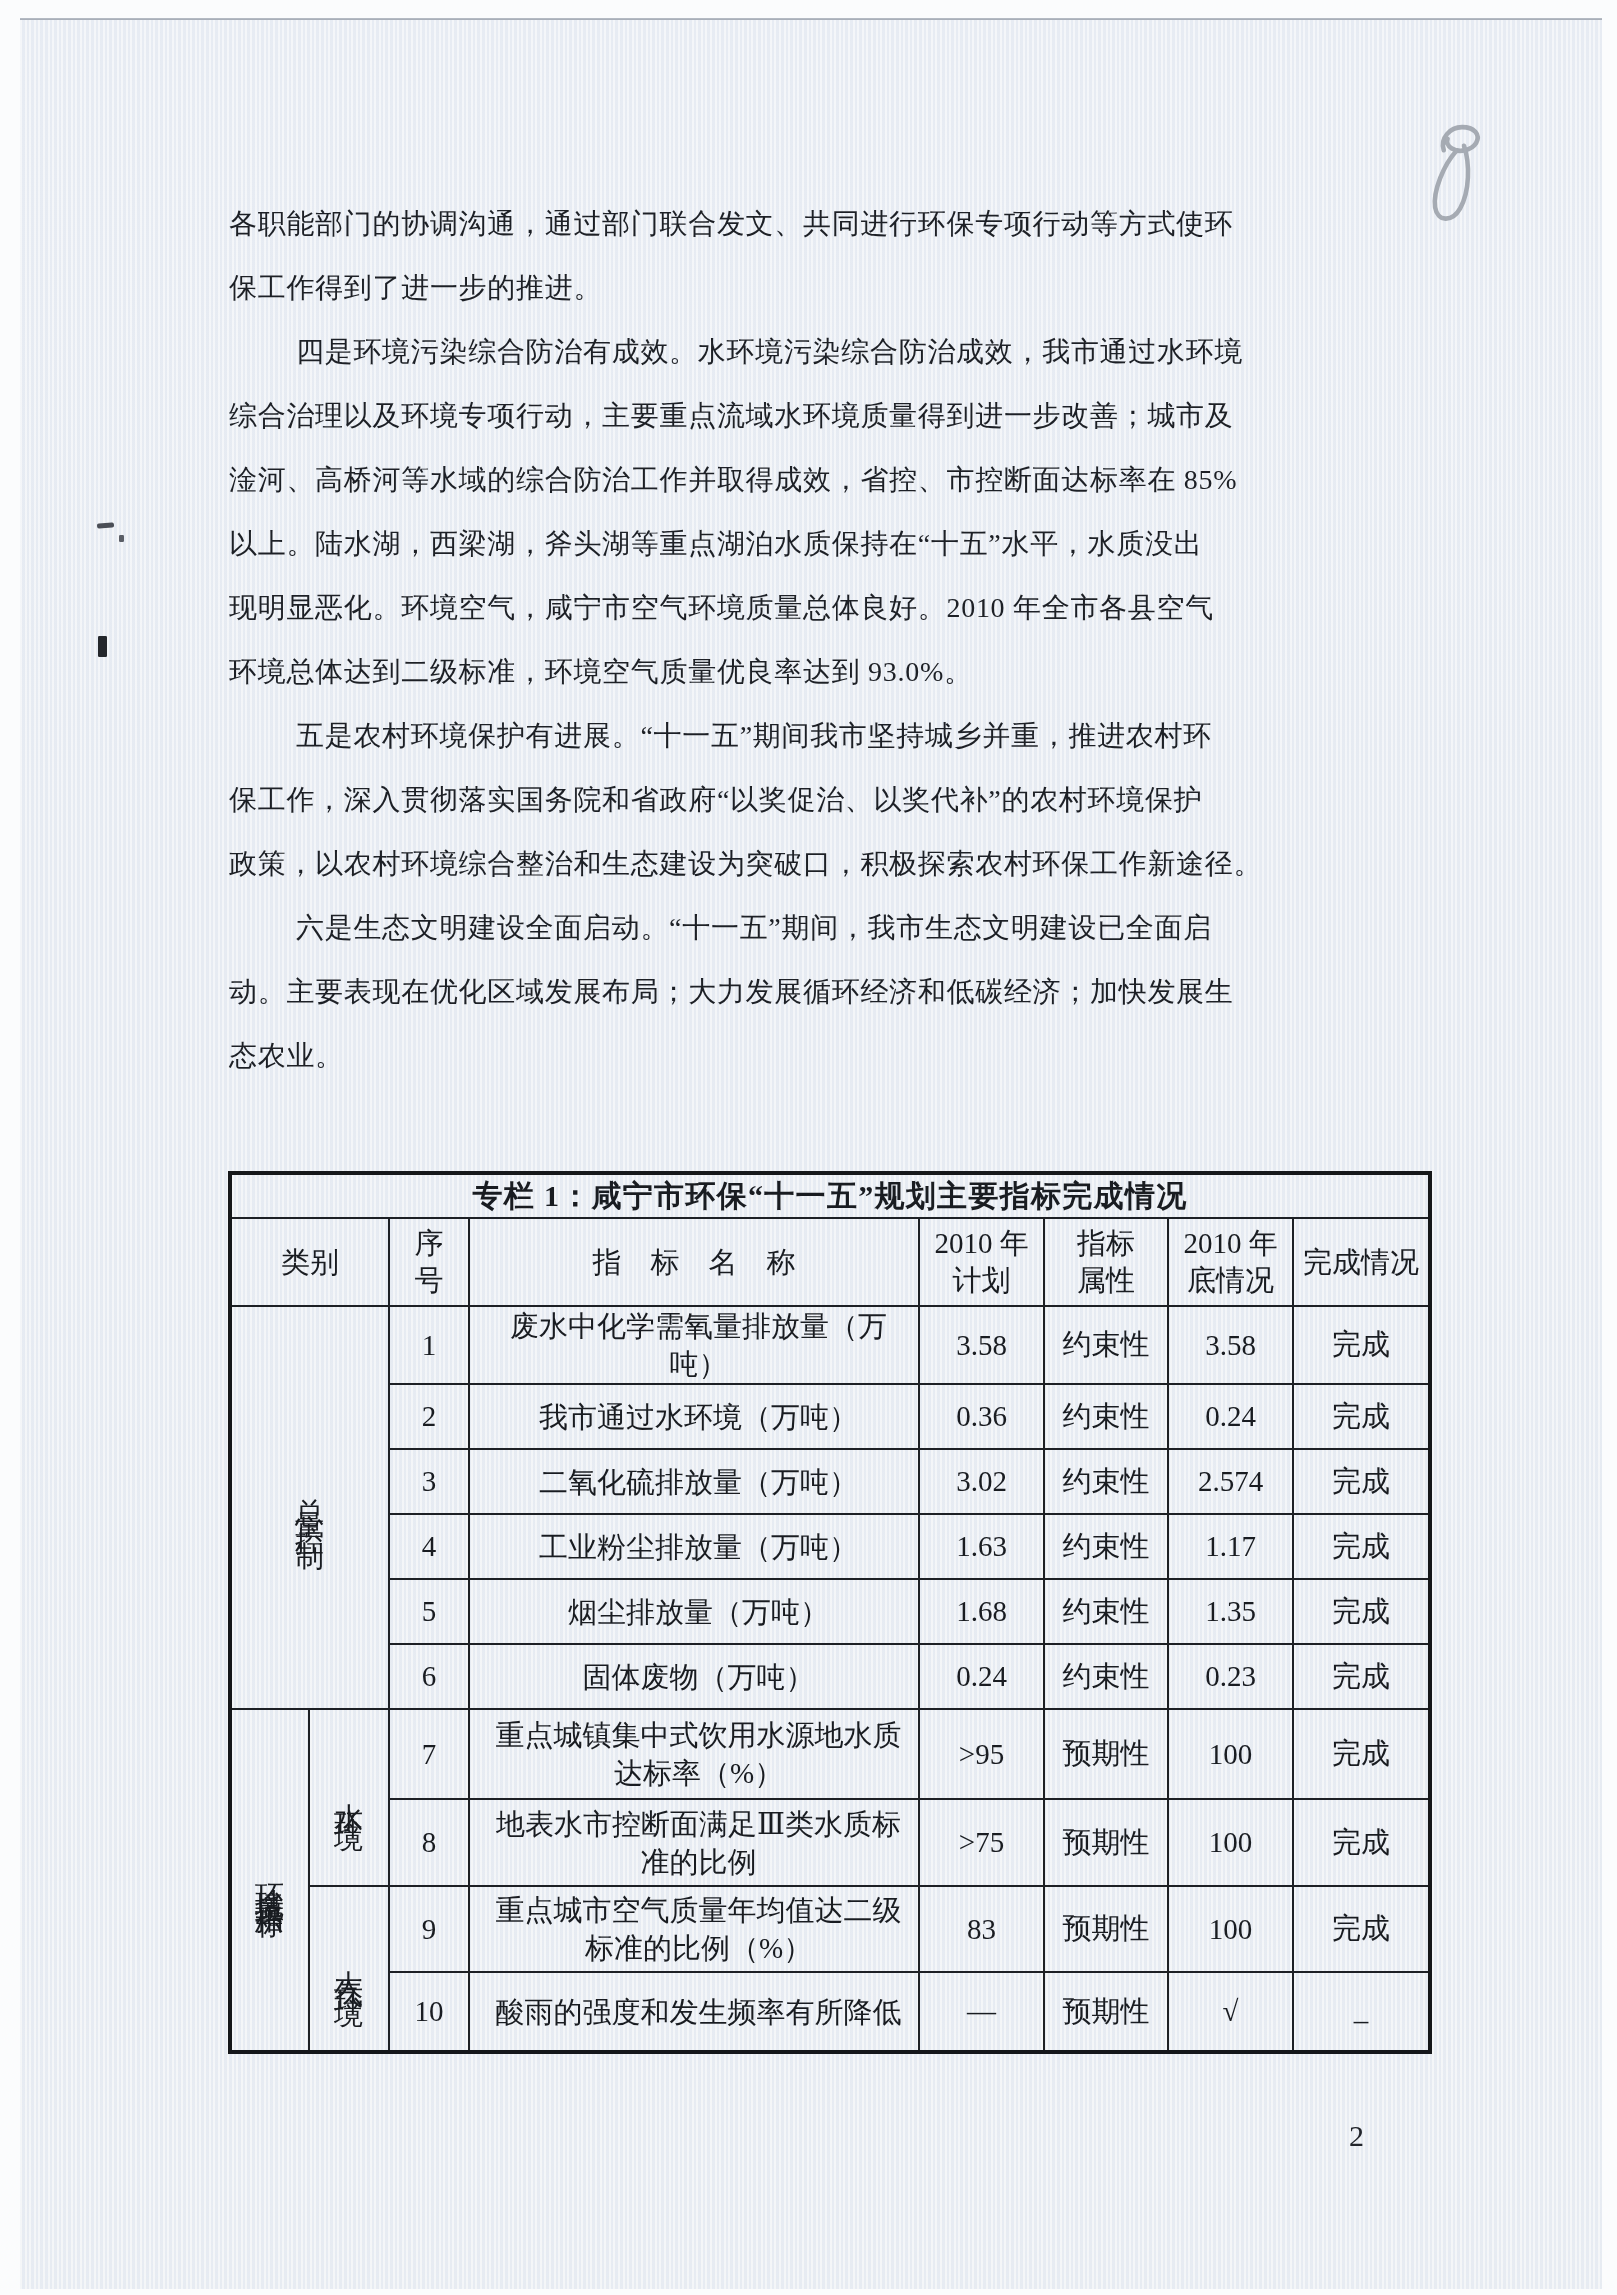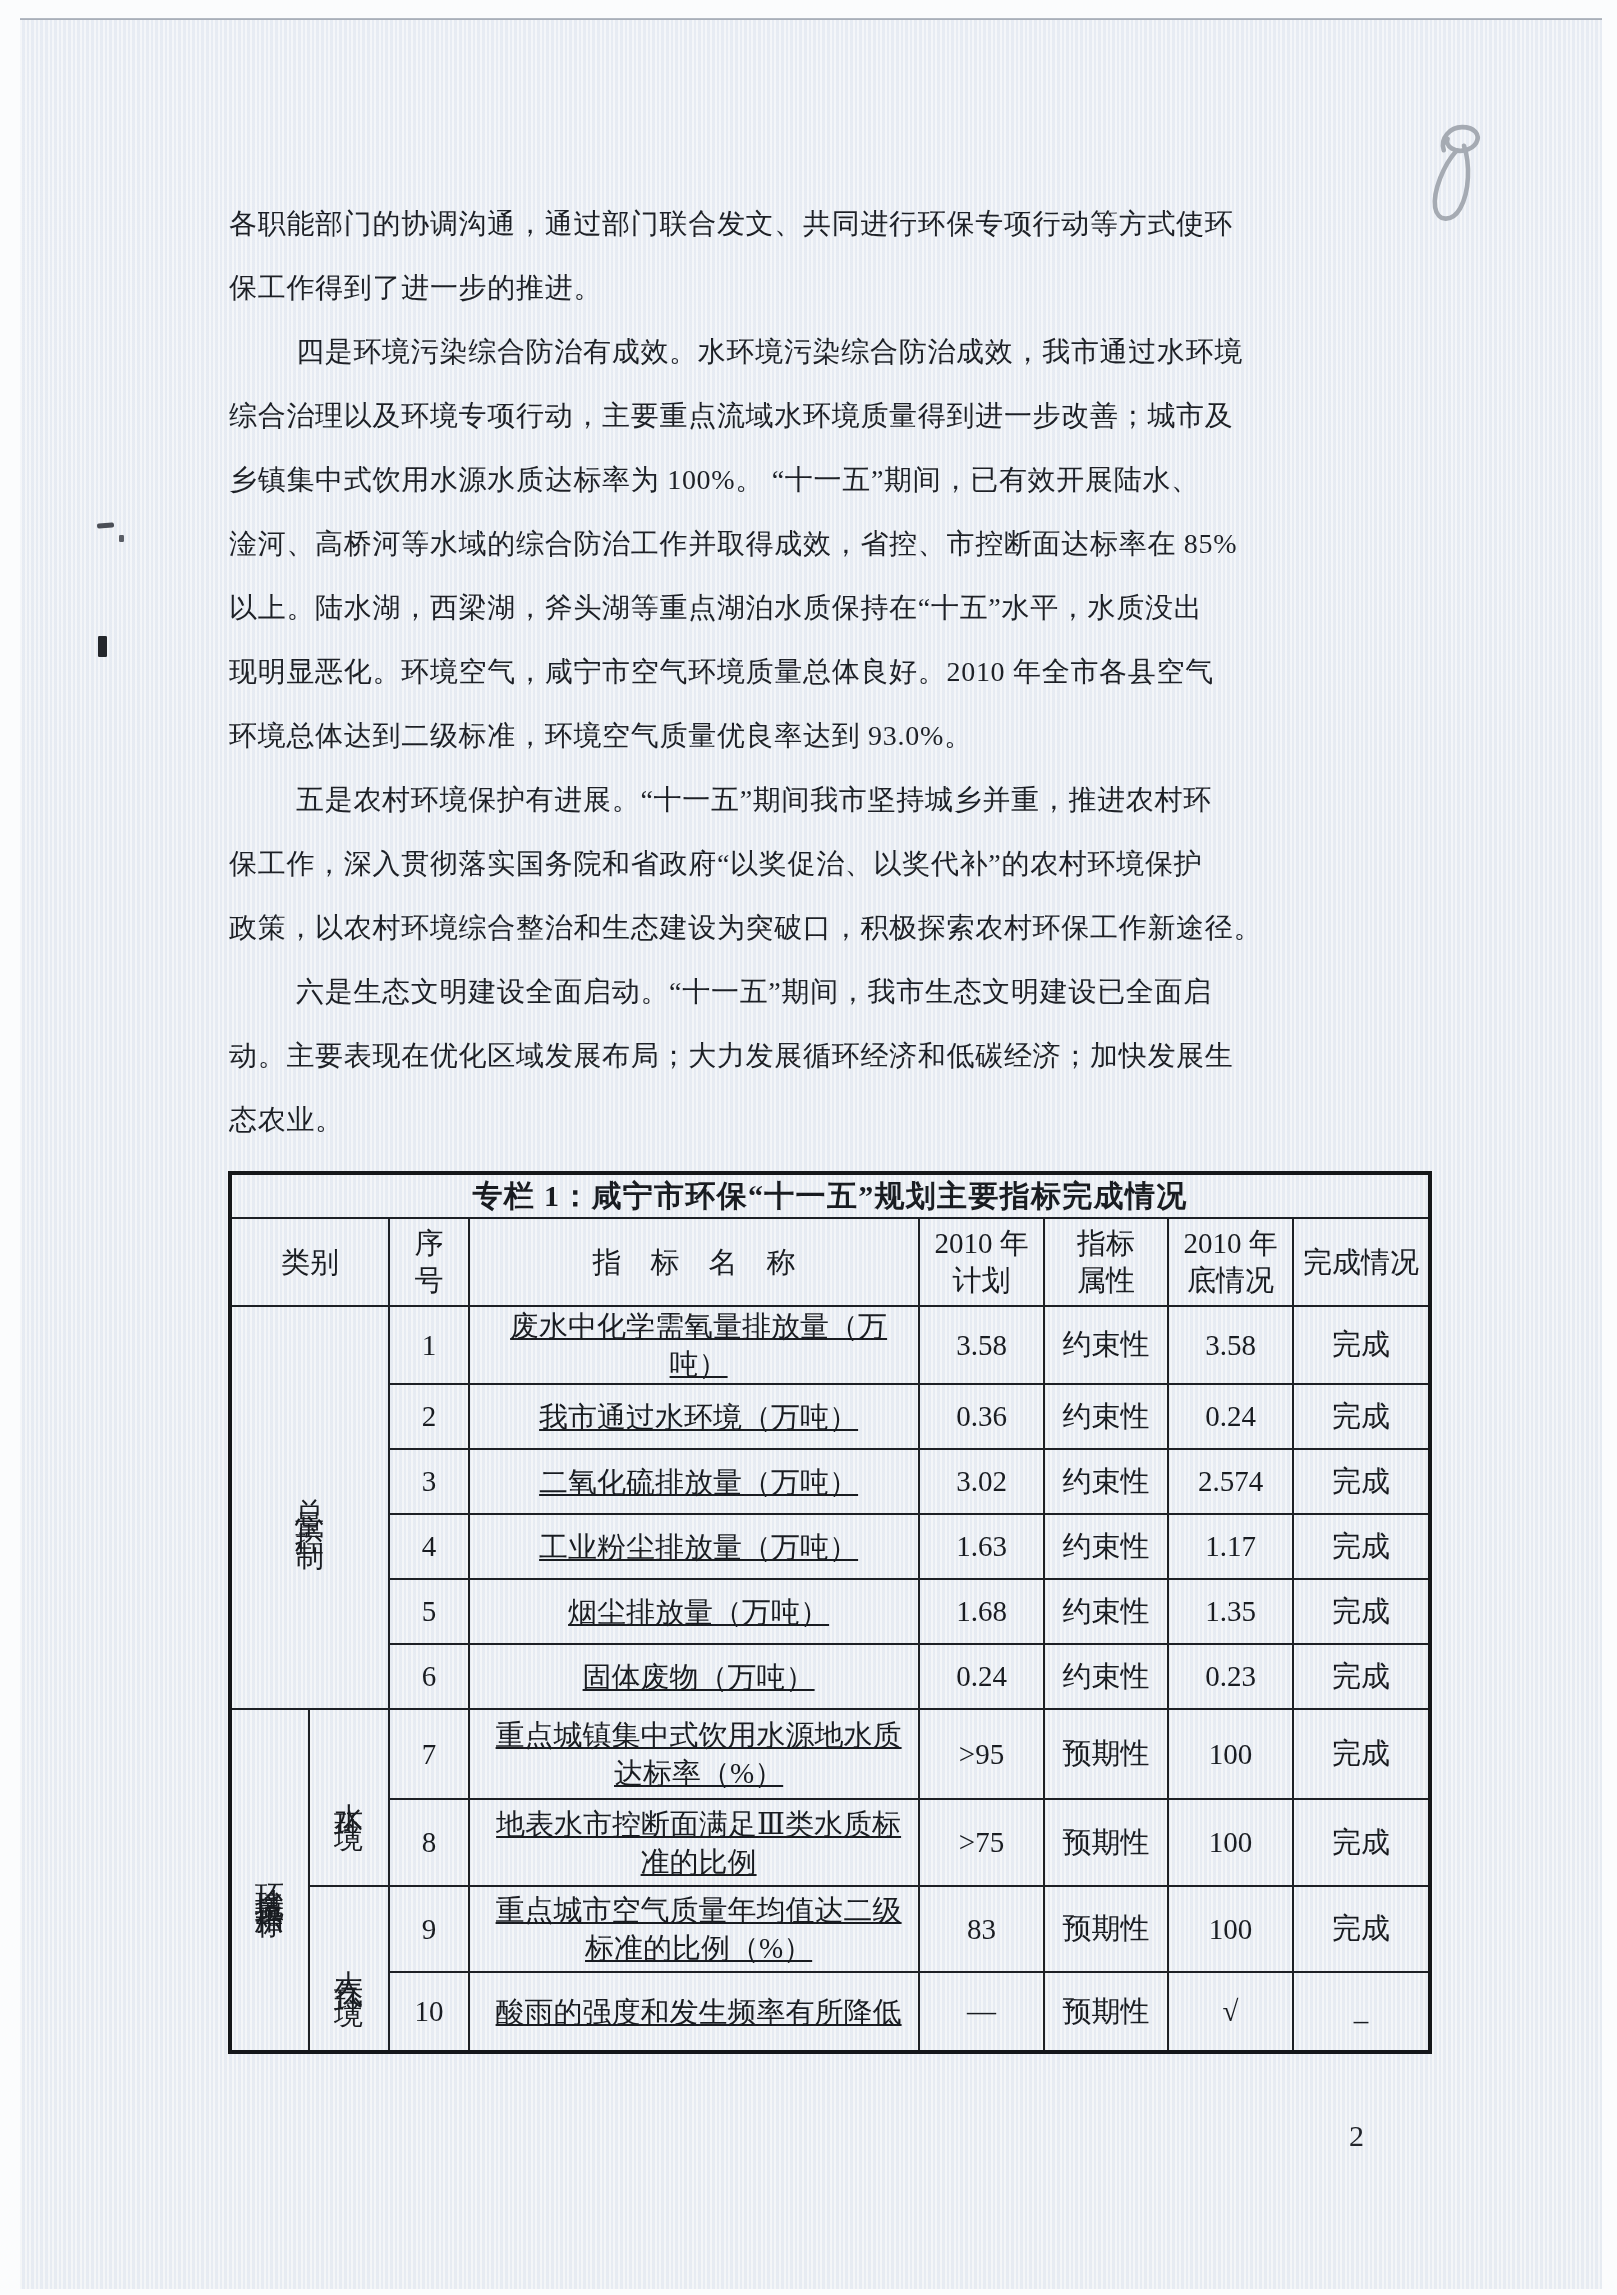--- a/index.html
+++ b/index.html
@@ -53,21 +53,21 @@
   .row-title td{
     height:42px;font-size:30px;font-weight:bold;letter-spacing:1.3px;
     border-bottom-width:2.6px;
   }
   .row-header td{height:86px;line-height:37px;border-bottom-width:2.6px;}
   .r-single td{height:63px;}
   .r-tall1 td{height:88px;}
   .r-tall2 td{height:85px;}
   .r-tall3 td{height:84px;}
   .r-last td{height:77px;}
-  .cell-name{text-align:right;padding-left:15.7px !important;padding-right:6.5px !important;line-height:38px;text-decoration:underline;}
+  .cell-name{text-align:right;padding-left:15.7px !important;padding-right:6.5px !important;line-height:38px;}
   .vert{
     writing-mode:vertical-rl;text-orientation:upright;
     display:inline-block;margin:0 auto;
   }
   .v-loose{letter-spacing:14.4px;}
   .v-mid{letter-spacing:9.2px;}
   .v-tight{letter-spacing:5.2px;}
   .hdr-stack span{display:block;}
   .low-dash{position:relative;top:9.2px;}
   .page-number{
@@ -90,21 +90,20 @@
     <path d="M38 62 C30 44 44 26 62 24 C80 22 92 32 86 46 C80 58 62 64 50 58 C44 55 40 50 42 44" fill="none" stroke="#8e949d" stroke-width="7" stroke-linecap="round"></path>
     <path d="M68 52 C80 78 84 120 72 148 C62 170 40 172 34 150 C28 126 40 84 58 60" fill="none" stroke="#8e949d" stroke-width="7" stroke-linecap="round"></path>
   </svg>
 </div>
 
 <div class="doc-text">
   <div class="tline"><span class="lead"></span><span>各职能部门的协调沟通，通过部门联合发文、共同进行环保专项行动等方式使环</span></div>
   <div class="tline"><span class="lead"></span><span>保工作得到了进一步的推进。</span></div>
   <div class="tline indent"><span class="lead">四是环境污染综合防治有成效。</span><span>水环境污染综合防治成效，我市通过水环境</span></div>
   <div class="tline"><span class="lead"></span><span>综合治理以及环境专项行动，主要重点流域水环境质量得到进一步改善；城市及</span></div>
-  <div class="tline"><span class="lead"></span><span>乡镇集中式饮用水源水质达标率为 100%。 “十一五”期间，已有效开展陆水、</span></div>
   <div class="tline"><span class="lead"></span><span>淦河、高桥河等水域的综合防治工作并取得成效，省控、市控断面达标率在 85%</span></div>
   <div class="tline"><span class="lead"></span><span>以上。陆水湖，西梁湖，斧头湖等重点湖泊水质保持在“十五”水平，水质没出</span></div>
   <div class="tline"><span class="lead"></span><span>现明显恶化。环境空气，咸宁市空气环境质量总体良好。2010 年全市各县空气</span></div>
   <div class="tline"><span class="lead"></span><span>环境总体达到二级标准，环境空气质量优良率达到 93.0%。</span></div>
   <div class="tline indent"><span class="lead">五是农村环境保护有进展。</span><span>“十一五”期间我市坚持城乡并重，推进农村环</span></div>
   <div class="tline"><span class="lead"></span><span>保工作，深入贯彻落实国务院和省政府“以奖促治、以奖代补”的农村环境保护</span></div>
   <div class="tline"><span class="lead"></span><span>政策，以农村环境综合整治和生态建设为突破口，积极探索农村环保工作新途径。</span></div>
   <div class="tline indent"><span class="lead">六是生态文明建设全面启动。</span><span>“十一五”期间，我市生态文明建设已全面启</span></div>
   <div class="tline"><span class="lead"></span><span>动。主要表现在优化区域发展布局；大力发展循环经济和低碳经济；加快发展生</span></div>
   <div class="tline"><span class="lead"></span><span>态农业。</span></div>

